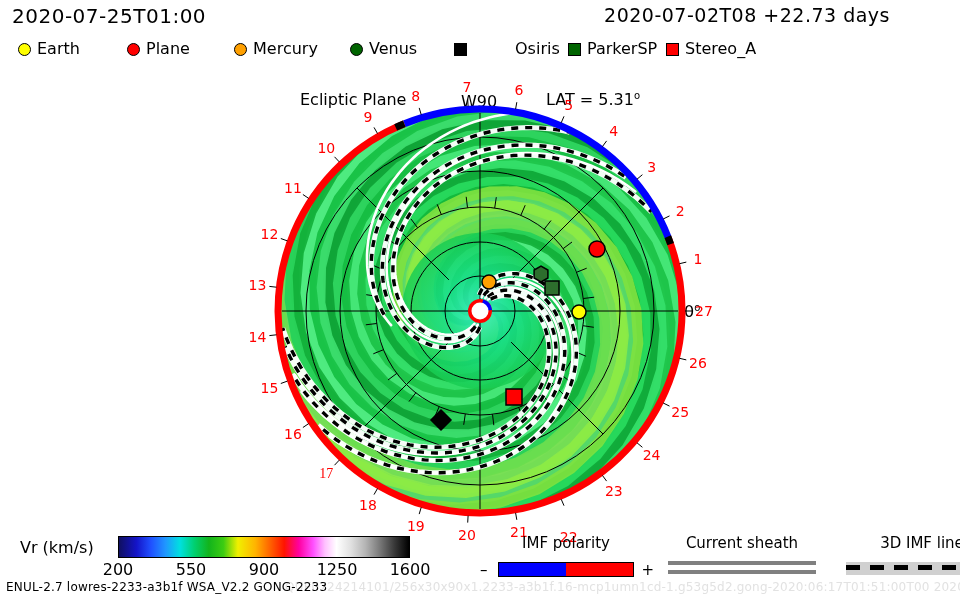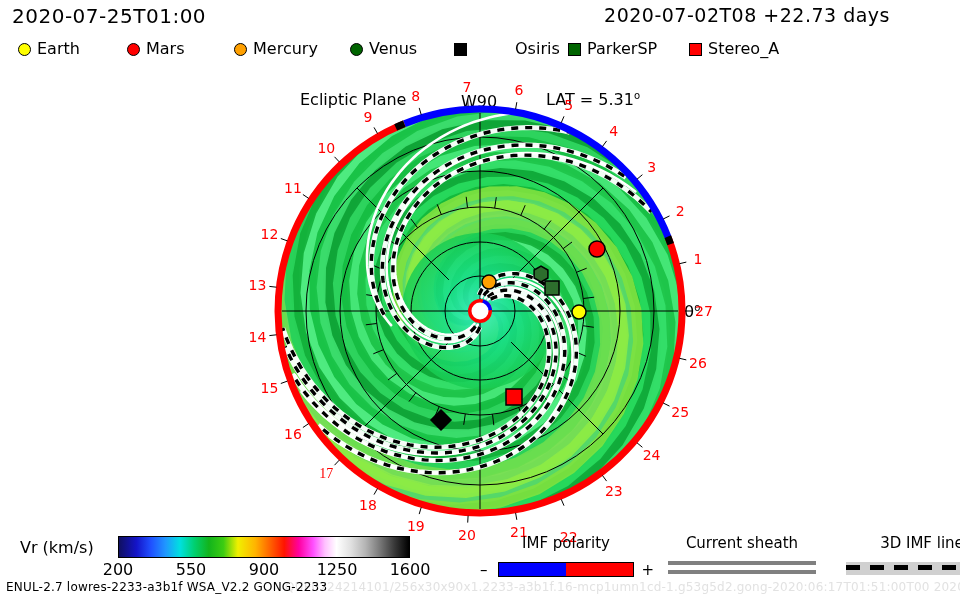--- a/index.html
+++ b/index.html
@@ -77,39 +77,39 @@
   <div class="abs" id="timestamp-right">2020-07-02T08 +22.73 days</div>
 </div>
 
 <div class="abs" id="body-legend">
     <div class="legend-entry" style="left: 8px;">
       <span class="mk mk-circle" style="background: rgb(255, 255, 0);"></span>
       <span class="lbl">Earth</span>
     </div>
     <div class="legend-entry" style="left: 117px;">
       <span class="mk mk-circle" style="background: rgb(255, 0, 0);"></span>
-      <span class="lbl">Mars</span>
+      <span class="lbl">Plane</span>
     </div>
     <div class="legend-entry" style="left: 224px;">
       <span class="mk mk-circle" style="background: rgb(255, 160, 0);"></span>
       <span class="lbl">Mercury</span>
     </div>
     <div class="legend-entry" style="left: 340px; text-align: center;">
       <span class="mk mk-circle" style="background: rgb(0, 100, 0);"></span>
       <span class="lbl">Venus</span>
     </div>
     <div class="legend-entry" style="left: 444px; gap: 48px;">
       <span class="mk mk-square" style="background: rgb(0, 0, 0);"></span>
       <span class="lbl">Osiris</span>
     </div>
     <div class="legend-entry" style="left: 558px;">
       <span class="mk mk-square" style="background: rgb(0, 100, 0);"></span>
       <span class="lbl">ParkerSP</span>
     </div>
-    <div class="legend-entry" style="left: 679px;">
+    <div class="legend-entry" style="left: 656px;">
       <span class="mk mk-square" style="background: rgb(255, 0, 0);"></span>
       <span class="lbl">Stereo_A</span>
     </div>
   </div>
 
 <div class="abs" id="plot-area">
 
   <div class="abs" id="plot-title">Ecliptic Plane</div>
   <div class="abs" id="lat-label"><span>LAT = 5.31</span><sup>o</sup></div>
   <div class="abs" id="label-w90">W90</div>

